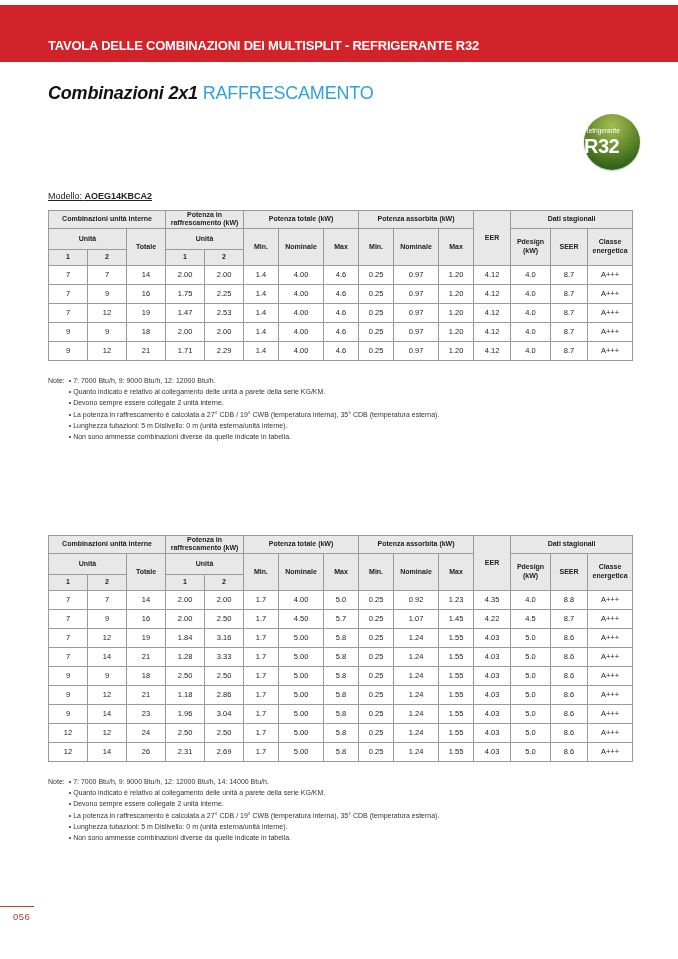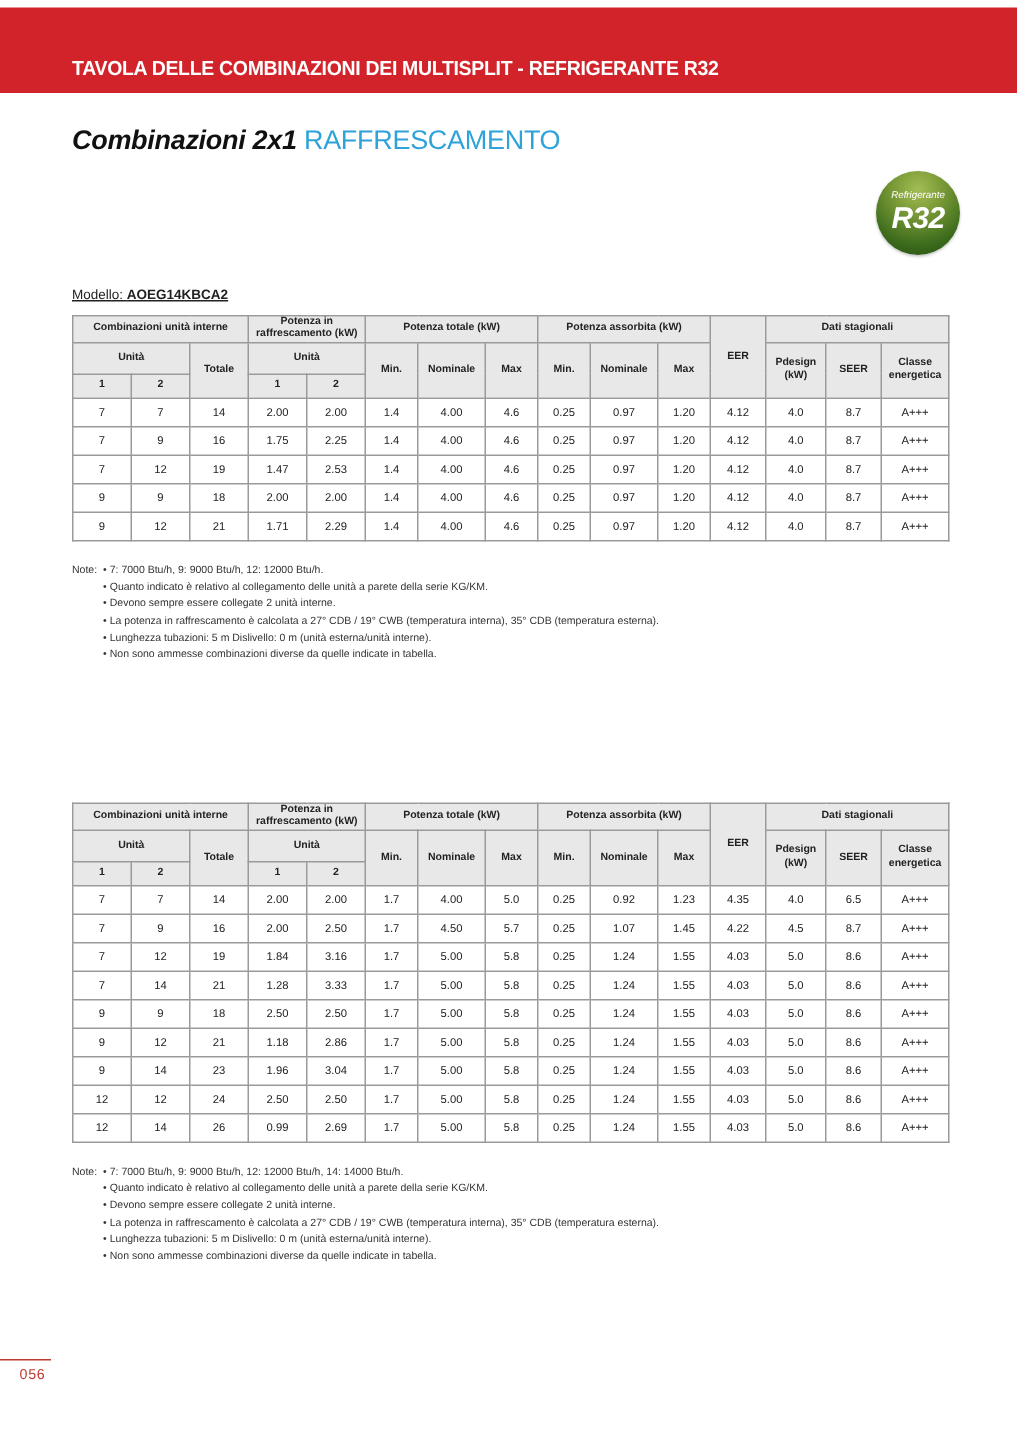--- a/index.html
+++ b/index.html
@@ -28,22 +28,22 @@
     font-size:18px; letter-spacing:-0.2px;
   }
   .title-italic { font-weight:bold; font-style:italic; color:#111; }
   .title-blue { color:#2fa3d9; }
 
   
   .badge {
     position:absolute; left:584px; top:114px; width:56px; height:56px;
     border-radius:50%;
     background:radial-gradient(circle at 50% 22%, #a3bd55 0%, #7d9c38 30%, #3c6b1c 72%, #1f4a0e 100%);
-    display:flex; flex-direction:column; align-items:center; justify-content:center;
-    color:#fff; box-shadow:0 1px 2px rgba(0,0,0,0.25);font-style:italic;
+    display:flex; flex-direction:column; justify-content:center;
+    color:#fff; box-shadow:0 1px 2px rgba(0,0,0,0.25);
   }
   .badge-small { font-size:6.5px; line-height:1; margin-bottom:1px; }
   .badge-big { font-size:20px; font-weight:bold; line-height:1; letter-spacing:-0.5px; }
 
   
   .model-line { position:absolute; left:48px; font-size:9px; color:#222;text-decoration:underline; }
   .model-line b { font-weight:bold; }
   #model1 { top:191px; }
   #model2 { top:540px;padding-left:44px; }
 
@@ -325,21 +325,21 @@
         <td>2.00</td>
         <td>2.00</td>
         <td>1.7</td>
         <td>4.00</td>
         <td>5.0</td>
         <td>0.25</td>
         <td>0.92</td>
         <td>1.23</td>
         <td>4.35</td>
         <td>4.0</td>
-        <td>6.5</td>
+        <td>8.8</td>
         <td>A+++</td>
       </tr>
       <tr>
         <td>7</td>
         <td>9</td>
         <td>16</td>
         <td>2.00</td>
         <td>2.50</td>
         <td>1.7</td>
         <td>4.50</td>
@@ -451,21 +451,21 @@
         <td>1.55</td>
         <td>4.03</td>
         <td>5.0</td>
         <td>8.6</td>
         <td>A+++</td>
       </tr>
       <tr>
         <td>12</td>
         <td>14</td>
         <td>26</td>
-        <td>0.99</td>
+        <td>2.31</td>
         <td>2.69</td>
         <td>1.7</td>
         <td>5.00</td>
         <td>5.8</td>
         <td>0.25</td>
         <td>1.24</td>
         <td>1.55</td>
         <td>4.03</td>
         <td>5.0</td>
         <td>8.6</td>

